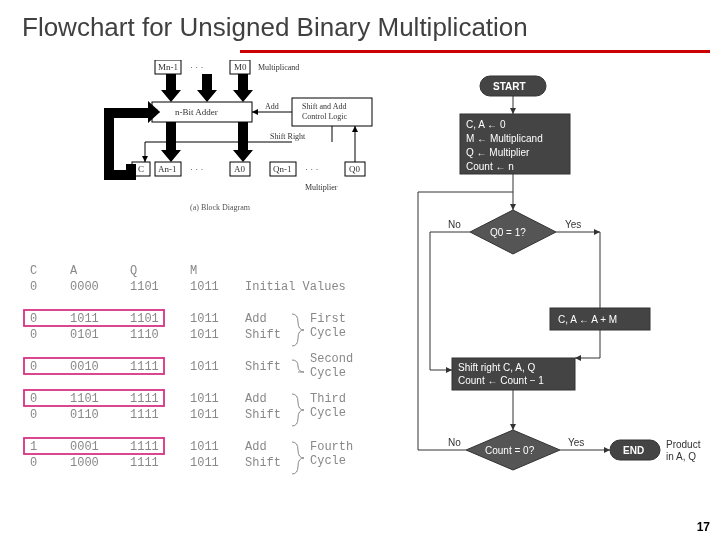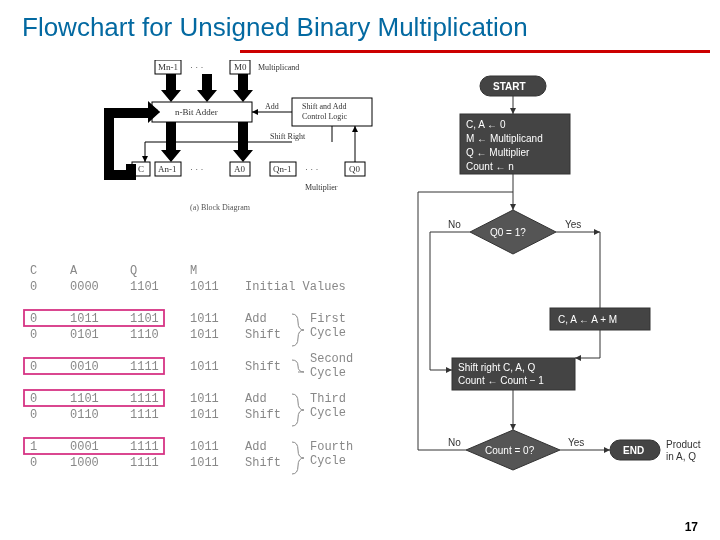--- a/index.html
+++ b/index.html
@@ -1,21 +1,21 @@
 <!DOCTYPE html>
 <html><head>
 <meta charset="utf-8">
 <style>
   * { box-sizing: border-box; }
   body { margin: 0; width: 720px; height: 540px; background: #fff; font-family: Arial, sans-serif; position: relative; overflow: hidden; }
-  .title { position: absolute; top: 12px; left: 22px; font-size: 26px; color: #0369a1; }
+  .title { position: absolute; top: 12px; left: 22px; font-size: 26px; color: #404040; }
   .red-underline { position: absolute; top: 50px; left: 240px; width: 470px; height: 3px; background: #c00; }
   svg { position: absolute; }
   .mono { font-family: "Courier New", monospace; font-size: 12px; fill: #888; }
-  .pagenum { position: absolute; bottom: 6px; right: 22px; font-size: 12px; font-weight: bold; }
+  .pagenum { position: absolute; bottom: 6px; right: 10px; font-size: 12px; font-weight: bold; }
 </style>
 </head>
 <body>
 
 <div class="title">Flowchart for Unsigned Binary Multiplication</div>
 <div class="red-underline"></div>
 
 <svg viewBox="0 0 320 180" style="top:60px; left:70px; width:320px; height:180px;">
   <g font-family="serif" font-size="9" fill="#333" stroke="#000">
 

